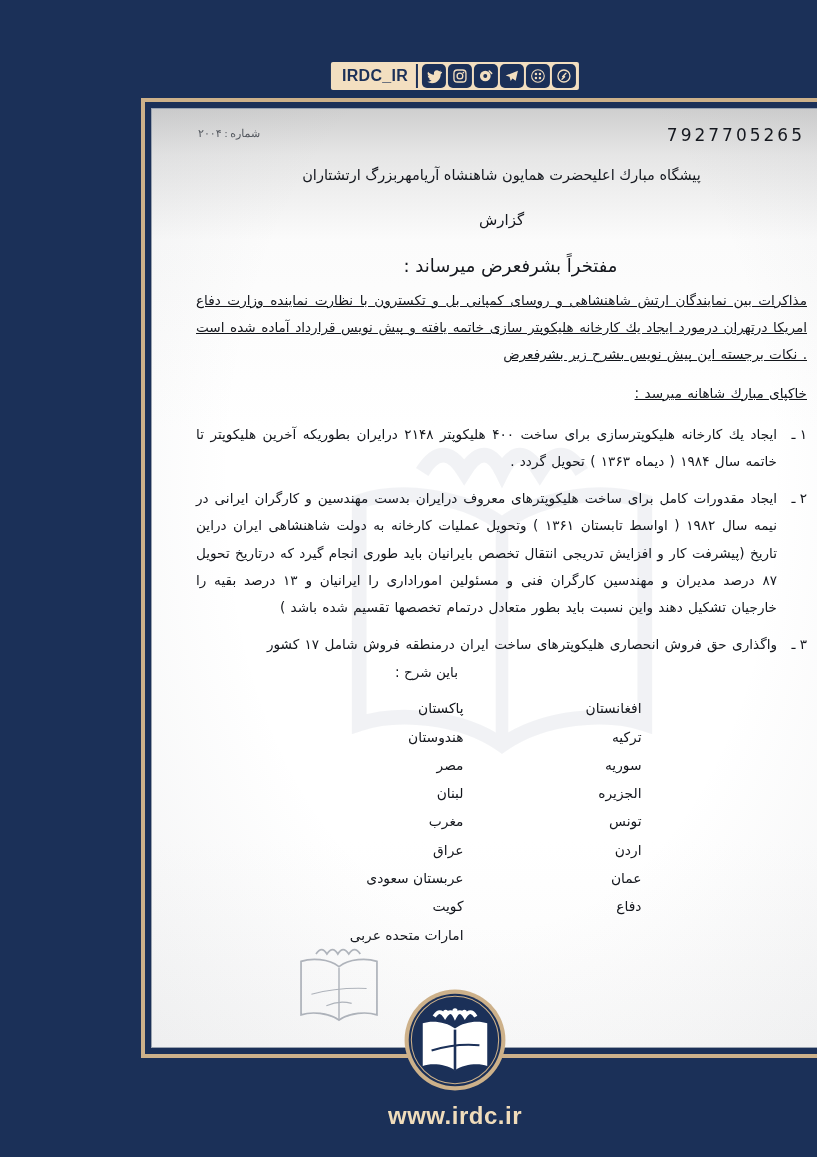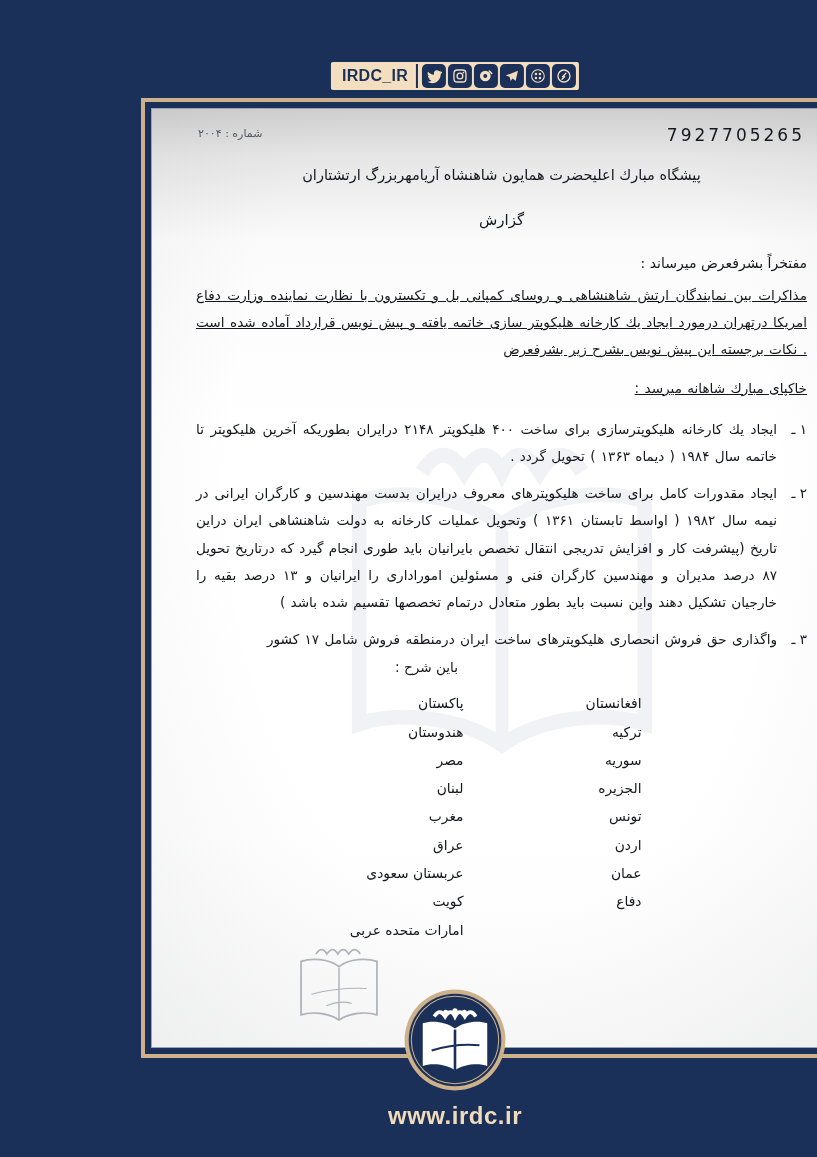--- a/index.html
+++ b/index.html
@@ -105,20 +105,21 @@
     letter-spacing: 2px;
     color: #15181f;
     padding: 0 2px;
   }
   .meta-row .shomareh {
     font-size: 11px;
     letter-spacing: 1px;
     color: #3c4149;
     opacity: .85;
     margin-top: 2px;
+    font-family: Liberation Serif, serif;
   }
   .meta-row .archive-no {
     direction: ltr;
     font-size: 17px;
     letter-spacing: 3px;
   }
 
   .addressee {
     margin-top: 22px;
     text-align: center;
@@ -127,22 +128,22 @@
     color: #14171e;
   }
   .doc-title {
     margin-top: 28px;
     text-align: center;
     font-size: 15px;
     color: #14171e;
   }
   .opening {
     margin-top: 26px;
-    text-align: right;
-    font-size: 14px;
+    text-align: center;
+    font-size: 18px;
     padding-left: 18px;
   }
   .para {
     margin-top: 11px;
     font-size: 13.6px;
     line-height: 2.0;
     text-align: justify;
     text-align-last: right;
     word-spacing: 1px;
     text-decoration: underline;

